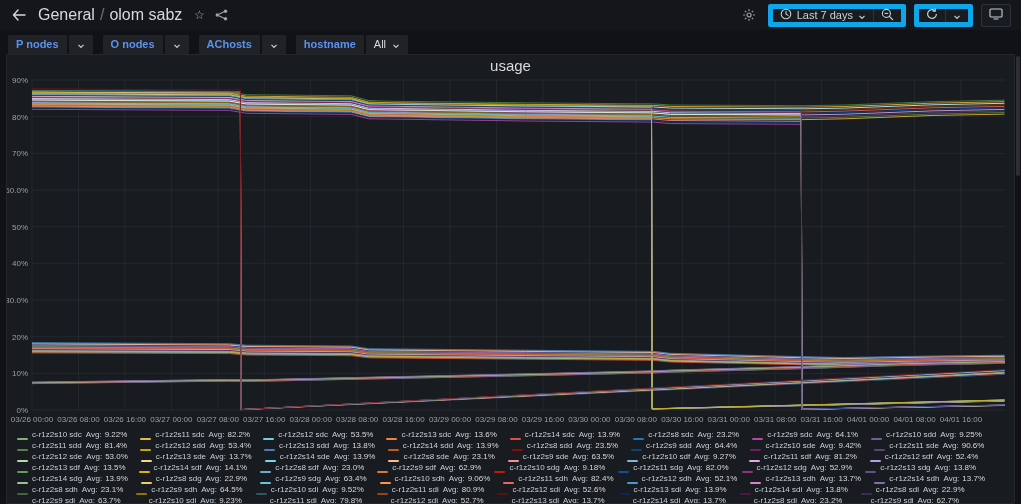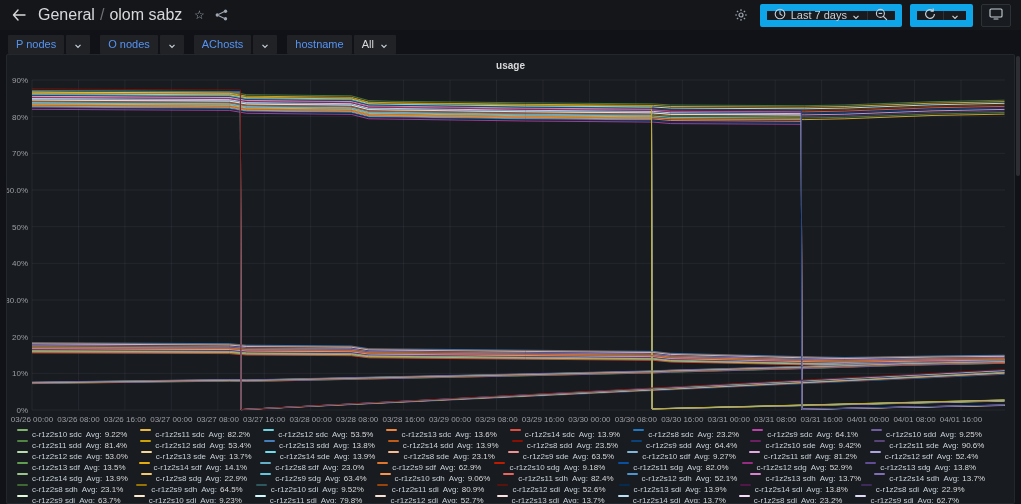--- a/index.html
+++ b/index.html
@@ -9,42 +9,42 @@
   
   .topnav { height:30px; background:#14161a; display:flex; align-items:center; justify-content:space-between; padding:0 10px 0 8px; }
   .nav-left, .nav-right { display:flex; align-items:center; }
   .icon-btn { background:transparent; border:none; color:#9fa7b3; cursor:pointer; display:flex; align-items:center; justify-content:center; height:22px; min-width:22px; padding:0 4px; font-size:13px; }
   .icon-btn svg { display:block; }
   .breadcrumb { display:flex; align-items:center; font-size:16px; margin:0 6px 0 8px; }
   .breadcrumb .folder { color:#d8d9da; }
   .breadcrumb .sep { color:#6e7076; margin:0 5px; }
   .breadcrumb .dash-title { color:#d8d9da; }
   .star-btn { font-size:12px; color:#9fa7b3; }
-  .btn-group { display:flex; align-items:stretch; border:7px solid #0ea5e9; border-radius:2px; margin-left:8px; height:23px; background:#181b1f; }
+  .btn-group { display:flex; align-items:stretch; border:5px solid #0ea5e9; border-radius:2px; margin-left:8px; height:23px; background:#181b1f; }
   .btn-group .g-btn { background:transparent; border:none; color:#c7d0d9; display:flex; align-items:center; gap:5px; padding:0 7px; font-size:11px; cursor:pointer; }
   .btn-group .g-btn + .g-btn { border-left:1px solid #2c3235; }
   .lone-btn { border:1px solid #2c3235; border-radius:2px; margin-left:8px; height:23px; background:#181b1f; color:#c7d0d9; display:flex; align-items:center; padding:0 7px; cursor:pointer; }
 
   
   .submenu { height:24px; display:flex; align-items:center; padding:0 8px; gap:10px; margin-top:2px; }
   .var-group { display:flex; align-items:stretch; height:19px; gap:2px; }
   .var-box { background:#202226; display:flex; align-items:center; padding:0 8px; font-size:11px; border-radius:1px; cursor:pointer; }
-  .var-label { color:#5794f2; font-weight:400; }
+  .var-label { color:#5794f2; font-weight:700; }
   .var-value { color:#d8d9da; gap:6px; }
   .chev { width:8px; height:8px; display:inline-block; }
 
   
   .panel { position:absolute; top:54px; left:6px; right:6px; bottom:0; background:#181b1f; border:1px solid rgba(204,204,220,0.07); border-radius:2px; }
-  .panel-title { height:20px; display:flex; align-items:center; justify-content:center; font-size:10px; font-weight:700; color:#d8d9da; }
+  .panel-title { height:20px; display:flex; align-items:center; justify-content:center; font-size:15px; font-weight:400; color:#d8d9da; }
   #chart-svg { display:block; }
   .axis-text { fill:#9d9fa5; font-family:"Liberation Sans",sans-serif; }
 
   
   .legend { padding:2px 6px 0 10px; display:flex; flex-wrap:wrap; column-gap:13px; row-gap:0; overflow:hidden; height:76px; align-content:flex-start; }
-  .legend-item { display:flex; align-items:flex-start; height:11px; font-size:8px; line-height:11px; cursor:pointer; white-space:nowrap; }
+  .legend-item { display:flex; align-items:flex-end; height:11px; font-size:8px; line-height:11px; cursor:pointer; white-space:nowrap; }
   .swatch { width:11px; height:2px; border-radius:1px; margin-right:4px; flex:none; }
   .series-name { color:#c7d0d9; margin-right:4px; }
   .avg-label { color:#c7d0d9; margin-right:3px; }
   .avg-value { color:#d8d9da; }
 
   
   .scrollbar { position:absolute; right:1px; top:56px; width:4px; height:120px; background:rgba(255,255,255,0.12); border-radius:2px; }
 </style>
 </head>
 <body>

